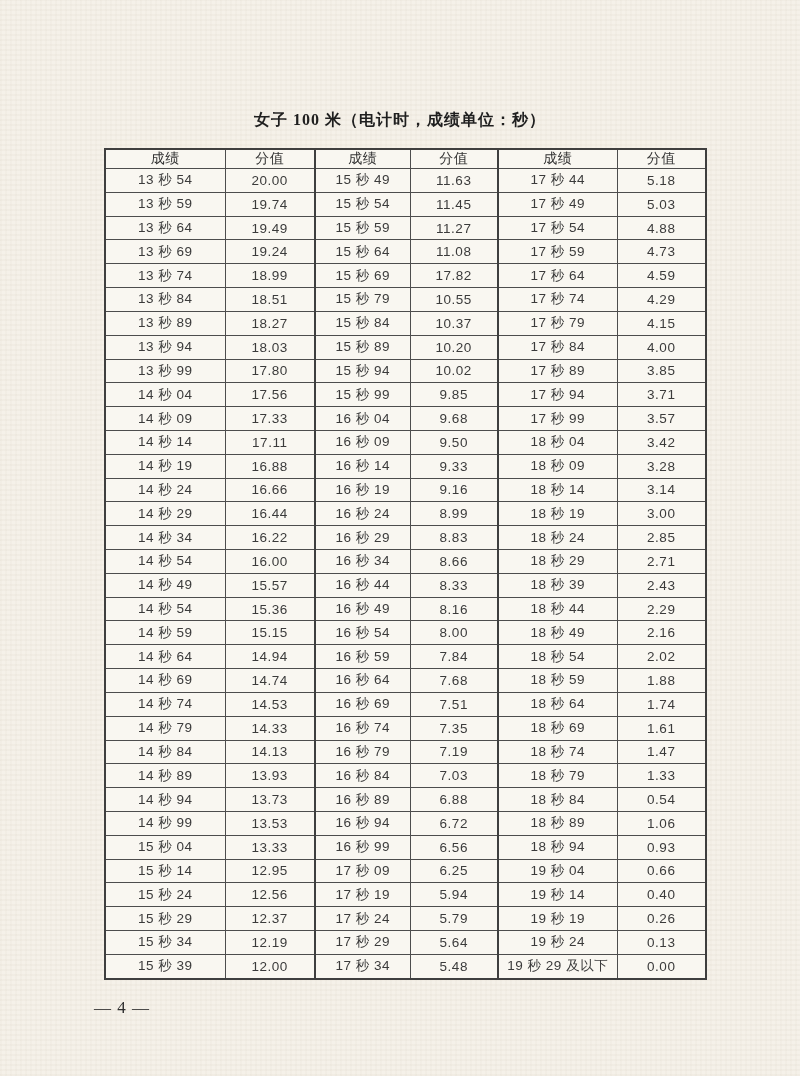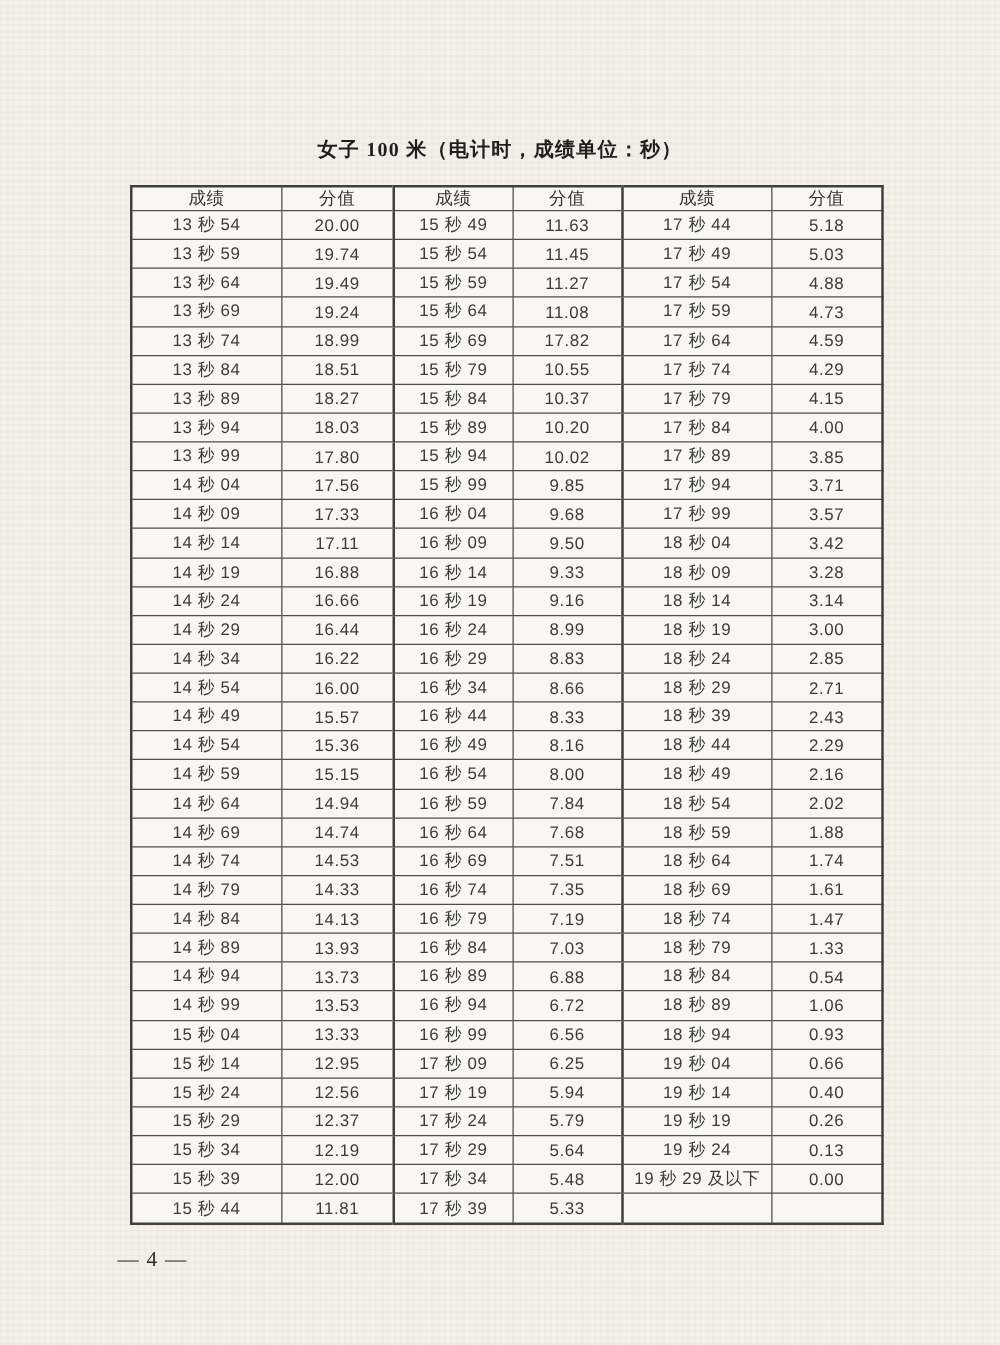--- a/index.html
+++ b/index.html
@@ -375,26 +375,18 @@
           <td>0.13</td>
         </tr>
         <tr>
           <td>15 秒 39</td>
           <td>12.00</td>
           <td>17 秒 34</td>
           <td>5.48</td>
           <td>19 秒 29 及以下</td>
           <td>0.00</td>
         </tr>
-        <tr>
-          <td>15 秒 44</td>
-          <td>11.81</td>
-          <td>17 秒 39</td>
-          <td>5.33</td>
-          <td></td>
-          <td></td>
-        </tr>
       </tbody>
   </table>
 
   <div class="page-number">— 4 —</div>
 
 </div>
 
 </body></html>

